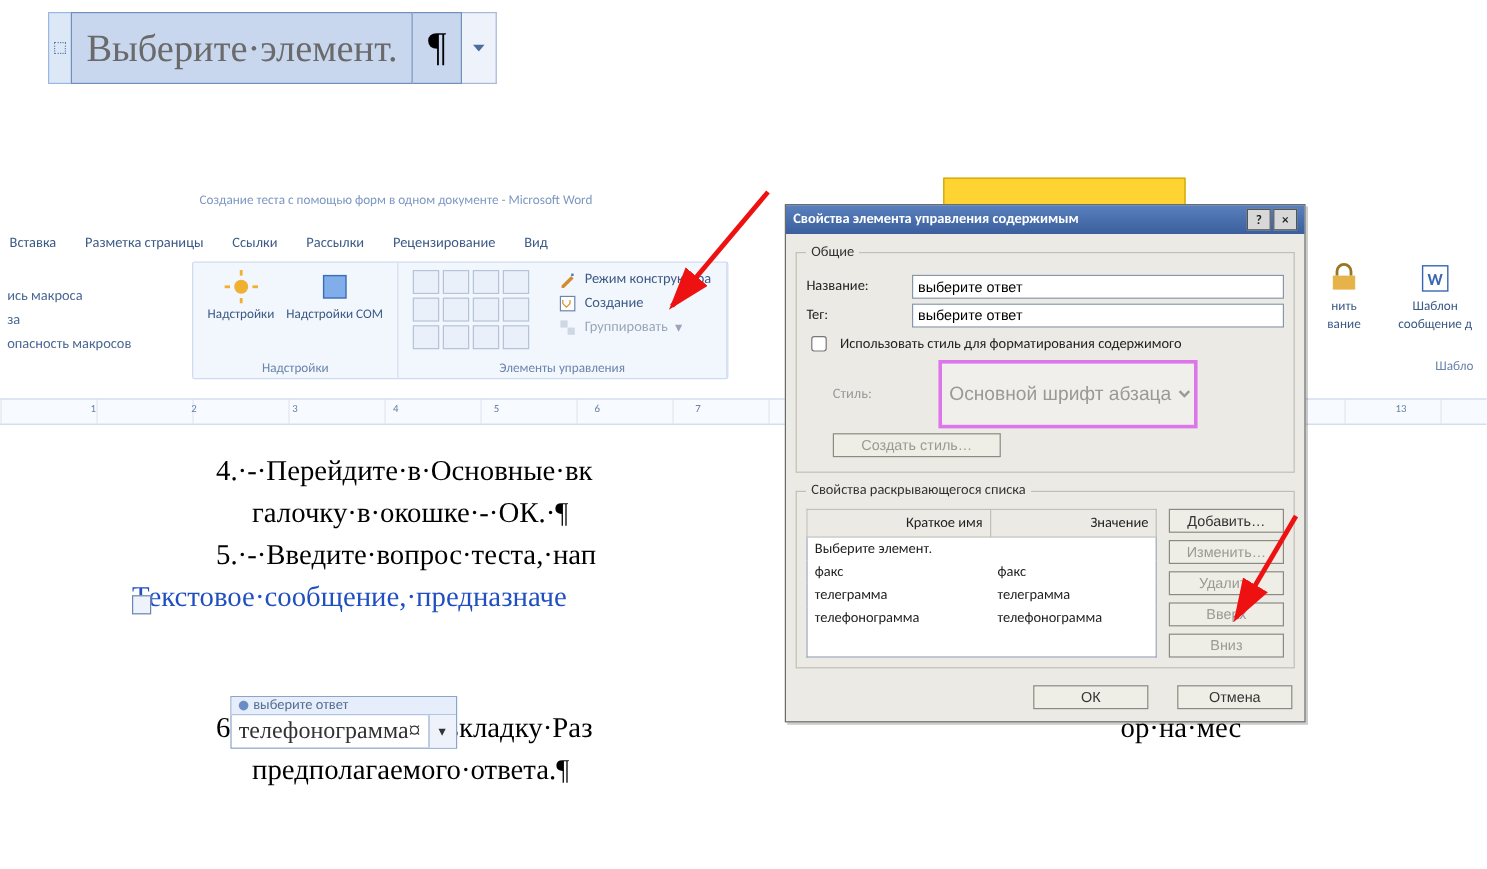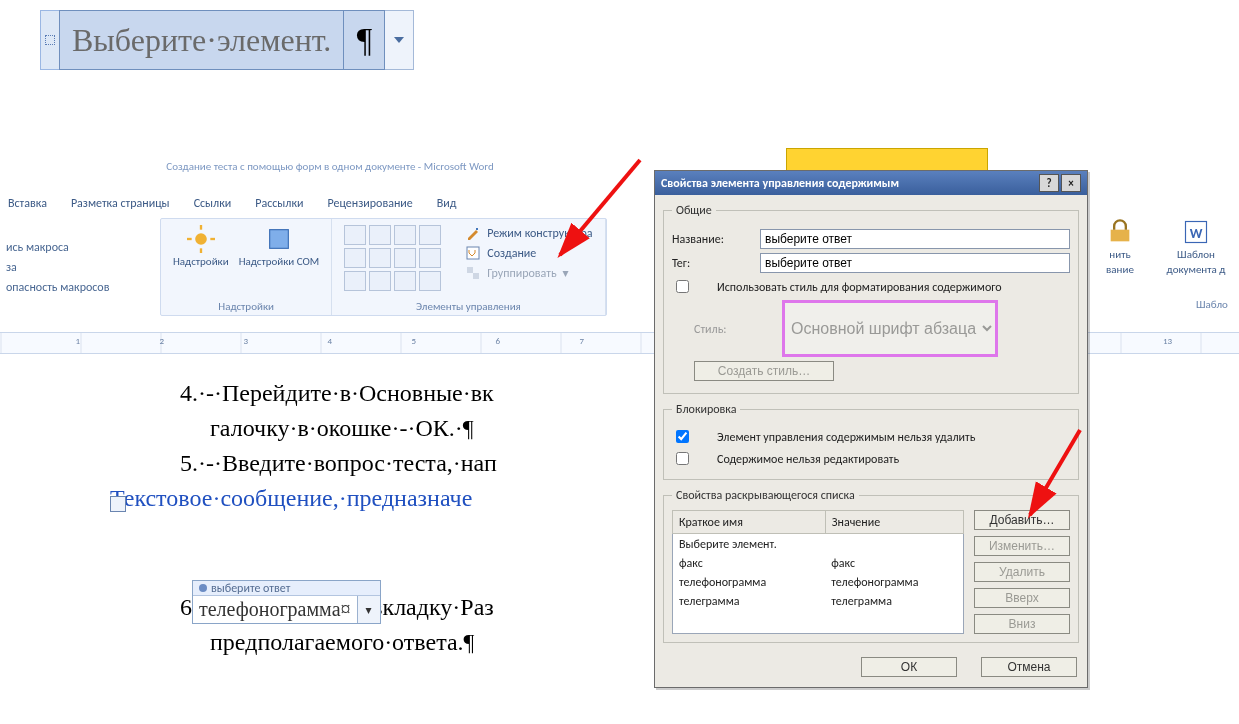--- a/index.html
+++ b/index.html
@@ -58,28 +58,28 @@
 .yellow{position:absolute;left:786px;top:148px;width:200px;height:26px;background:#ffd331;border:1px solid #caa500}
 .dialog{position:absolute;left:654px;top:170px;width:432px;background:#eceae4;border:1px solid #6b6b6b;font-size:12px;color:#222;box-shadow:2px 2px 0 rgba(0,0,0,.2)}
 .dialog .tb{background:linear-gradient(#5a80be,#3a5f9c);color:#fff;padding:3px 6px;display:flex;align-items:center;justify-content:space-between;font-weight:bold}
 .dialog .tb .ctrls{display:flex;gap:2px}
 .dialog .tb .ctrls div{width:18px;height:16px;background:#d8d8d8;border:1px solid #555;display:flex;align-items:center;justify-content:center;font-size:11px;color:#222;cursor:pointer}
 .dialog fieldset{border:1px solid #c0c0b8;margin:8px;padding:8px}
 .dialog legend{padding:0 4px;color:#333}
 .row{display:flex;align-items:center;gap:10px;margin:4px 0}
 .row label{width:78px}
 .row input[type=text]{flex:1;border:1px solid #8896ac;padding:2px 4px;font-size:12px}
-.chk{display:flex;align-items:center;gap:25px;margin:3px 0}
+.chk{display:flex;align-items:center;gap:8px;margin:3px 0}
 .chk input{width:13px;height:13px}
 .dialog select{border:3px solid #d946ef;background:#f2f2ee;padding:16px 2px;font-size:16px;color:#777}
 .dialog button{border:1px solid #8a8a82;background:#efeee6;padding:2px 0;width:96px;font-size:12px;cursor:pointer;color:#333}
 .dialog button:disabled{color:#9a9a94}
 .listwrap{display:flex;gap:10px}
 .listwrap table{border:1px solid #9aa6b8;border-collapse:collapse;background:#fff;font-size:12px;width:292px}
-.listwrap th{background:#eceae4;border:1px solid #bfbfb6;padding:2px 6px;text-align:left;font-weight:normal}
+.listwrap th{background:#eceae4;border:1px solid #bfbfb6;padding:2px 6px;text-align:right;font-weight:normal}
 .listwrap td{padding:1px 6px}
 .btncol{display:flex;flex-direction:column;gap:6px}
 .dlgfoot{display:flex;justify-content:flex-end;gap:24px;padding:6px 10px 10px}
 
 .redarrow{position:absolute;pointer-events:none}
 </style>
 </head>
 <body>
 
 <div class="top-dd">
@@ -196,21 +196,21 @@
       </svg>
     <span>нить</span>
     <span>вание</span>
   </div>
   <div class="vbtn">
     <svg width="28" height="28" viewBox="0 0 24 24">
         <rect x="3" y="3" width="18" height="18" fill="#fff" stroke="#3a66b5"></rect>
         <text x="12" y="17" text-anchor="middle" fill="#3a66b5" font-size="12" font-weight="bold">W</text>
       </svg>
     <span>Шаблон</span>
-    <span>документа д</span>
+    <span>сообщение д</span>
   </div>
 </div>
 <div style="position:absolute;left:1196px;top:298px;color:#6b85ad;font-size:11px">Шабло</div>
 
 <div class="ruler">
   <div class="marks">
     <span>1</span>
       <span>2</span>
       <span>3</span>
       <span>4</span>
@@ -276,56 +276,45 @@
     </div>
     <div class="row" style="padding-left:22px">
       <label style="color:#999">Стиль:</label>
       <select disabled=""><option>Основной шрифт абзаца</option></select>
     </div>
     <div class="row" style="padding-left:22px">
       <button disabled="" style="width:140px">Создать стиль…</button>
     </div>
   </fieldset>
 
-  <fieldset>
-    <legend>Блокировка</legend>
-    <div class="chk">
-        <input type="checkbox" checked="" style="">
-        <span>Элемент управления содержимым нельзя удалить</span>
-      </div>
-    <div class="chk">
-        <input type="checkbox" style="">
-        <span>Содержимое нельзя редактировать</span>
-      </div>
-  </fieldset>
 
   <fieldset>
     <legend>Свойства раскрывающегося списка</legend>
     <div class="listwrap">
       <table>
         <tbody>
             <tr>
               <th>Краткое имя</th>
               <th>Значение</th>
             </tr>
         <tr>
               <td>Выберите элемент.</td>
               <td></td>
             </tr>
         <tr>
               <td>факс</td>
               <td>факс</td>
             </tr>
         <tr>
+              <td>телеграмма</td>
+              <td>телеграмма</td>
+            </tr>
+        <tr>
               <td>телефонограмма</td>
               <td>телефонограмма</td>
-            </tr>
-        <tr>
-              <td>телеграмма</td>
-              <td>телеграмма</td>
             </tr>
         <tr>
               <td colspan="2" style="height:20px"></td>
             </tr>
       </tbody>
         </table>
       <div class="btncol">
         <button>Добавить…</button>
         <button disabled="">Изменить…</button>
         <button disabled="">Удалить</button>

